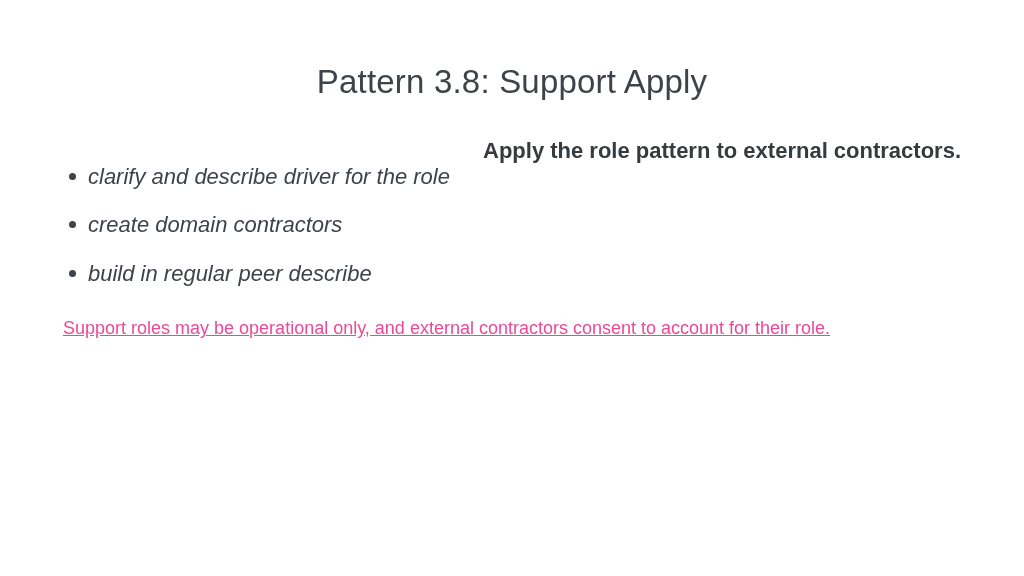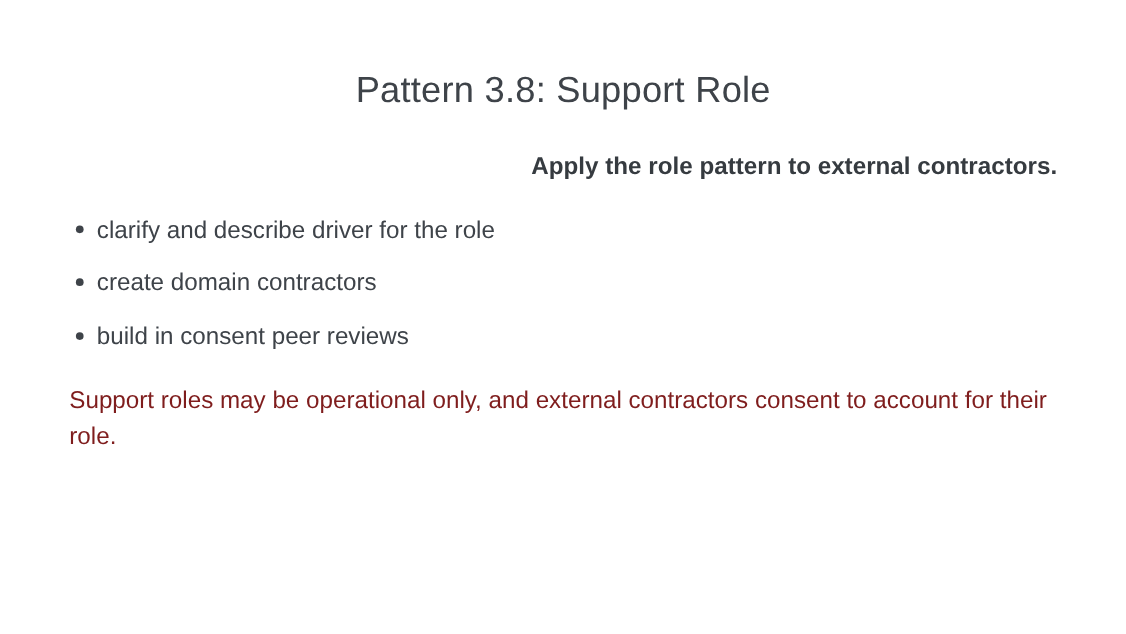--- a/index.html
+++ b/index.html
@@ -30,21 +30,21 @@
   .intro {
     margin-top: 36px;
     font-size: 22px;
     font-weight: 700;
     color: #363b40;
     line-height: 1.2;
     text-align: right;
   }
   .bullet-list {
     list-style: none;
-    margin-top: 32px;
+    font-style: italic;
   }
   .bullet-list li {
     position: relative;
     padding-left: 25px;
     font-size: 22px;
     line-height: 1.2;
     margin-bottom: 22px;
     color: #3e4349;
   }
   .bullet-list li::before {
@@ -52,36 +52,37 @@
     position: absolute;
     left: 6px;
     top: 9px;
     width: 7px;
     height: 7px;
     border-radius: 50%;
     background: #3e4349;
   }
   .closing {
     margin-top: 28px;
-    font-size: 22px;
+    font-size: 18px;
     line-height: 1.5;
-    color: #7f1d1d;
+    color: #ec4899;
     max-width: 900px;
+    text-decoration: underline;
   }
 </style>
 </head>
 <body>
 
 <div class="slide">
 
-  <h1 class="slide-title">Pattern 3.8: Support Role</h1>
+  <h1 class="slide-title">Pattern 3.8: Support Apply</h1>
 
   <p class="intro">Apply the role pattern to external contractors.</p>
 
   <ul class="bullet-list">
     <li>clarify and describe driver for the role</li>
     <li>create domain contractors</li>
-    <li>build in consent peer reviews</li>
+    <li>build in regular peer describe</li>
   </ul>
 
   <p class="closing">Support roles may be operational only, and external contractors consent to account for their role.</p>
 
 </div>
 
 </body></html>

